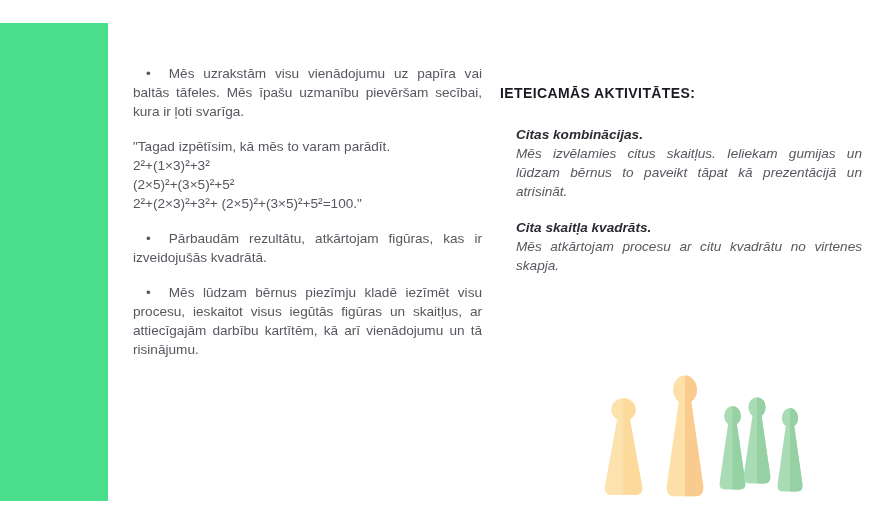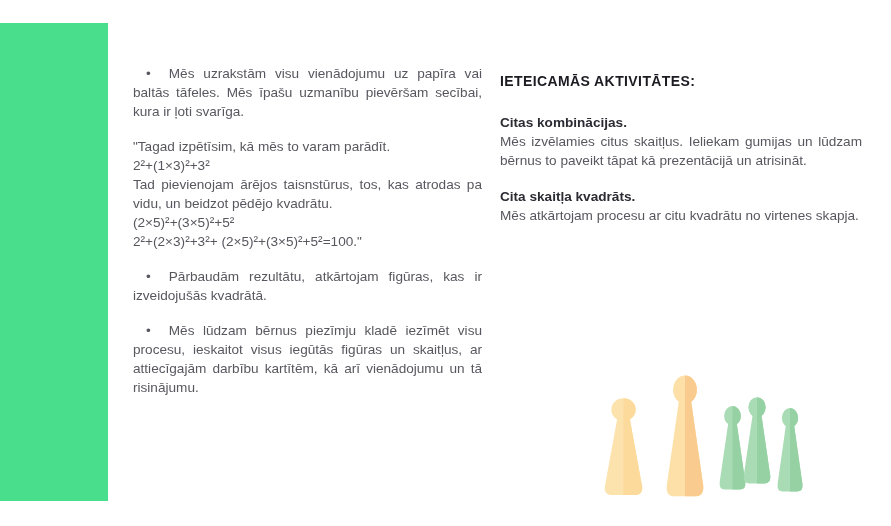--- a/index.html
+++ b/index.html
@@ -39,24 +39,24 @@
     top: 72px;
     width: 362px;
     font-size: 13.6px;
     line-height: 19px;
     text-align: justify;
   }
   .heading {
     font-size: 14px;
     font-weight: bold;
     letter-spacing: 0.4px;
-    margin: 0 0 22px 0;
+    margin: 12px 0 22px 0;
     text-align: left;
   }
-  .activity { margin: 0 0 17px 0; }
+  .activity { margin: 0 0 17px 16px; font-style: italic; }
   .activity-title { font-weight: bold; text-align: left; }
   
   .pawn { position: absolute; }
   .pawn svg { display: block; width: 100%; height: 100%; }
   .pawn-1 { left: 601px; top: 397px; width: 45px; height: 101px; }
   .pawn-2 { left: 663px; top: 374px; width: 44px; height: 126px; }
   .pawn-3 { left: 717px; top: 405px; width: 31px; height: 87px; }
   .pawn-4 { left: 741px; top: 396px; width: 32px; height: 90px; }
   .pawn-5 { left: 775px; top: 407px; width: 30px; height: 87px; }
   .defs-holder { position: absolute; width: 0; height: 0; overflow: hidden; }
@@ -76,21 +76,20 @@
 
   <div class="accent-bar" style="background-color: rgb(72, 222, 139);"></div>
 
   <div class="left-col" style="color: rgb(87, 87, 95);">
 
     <p class="para"><span class="bullet">•</span><span>Mēs uzrakstām visu vienādojumu uz papīra vai baltās tāfeles. Mēs īpašu uzmanību pievēršam secībai, kura ir ļoti svarīga.</span></p>
 
     <div class="para">
       <div class="qline">"Tagad izpētīsim, kā mēs to varam parādīt.</div>
       <div class="qline">2²+(1×3)²+3²</div>
-      <div class="qline just">Tad pievienojam ārējos taisnstūrus, tos, kas atrodas pa vidu, un beidzot pēdējo kvadrātu.</div>
       <div class="qline">(2×5)²+(3×5)²+5²</div>
       <div class="qline">2²+(2×3)²+3²+ (2×5)²+(3×5)²+5²=100."</div>
     </div>
 
 
     <p class="para"><span class="bullet">•</span><span>Pārbaudām rezultātu, atkārtojam figūras, kas ir izveidojušās kvadrātā.</span></p>
 
     <p class="para"><span class="bullet">•</span><span>Mēs lūdzam bērnus piezīmju kladē iezīmēt visu procesu, ieskaitot visus iegūtās figūras un skaitļus, ar attiecīgajām darbību kartītēm, kā arī vienādojumu un tā risinājumu.</span></p>
   </div>
 

